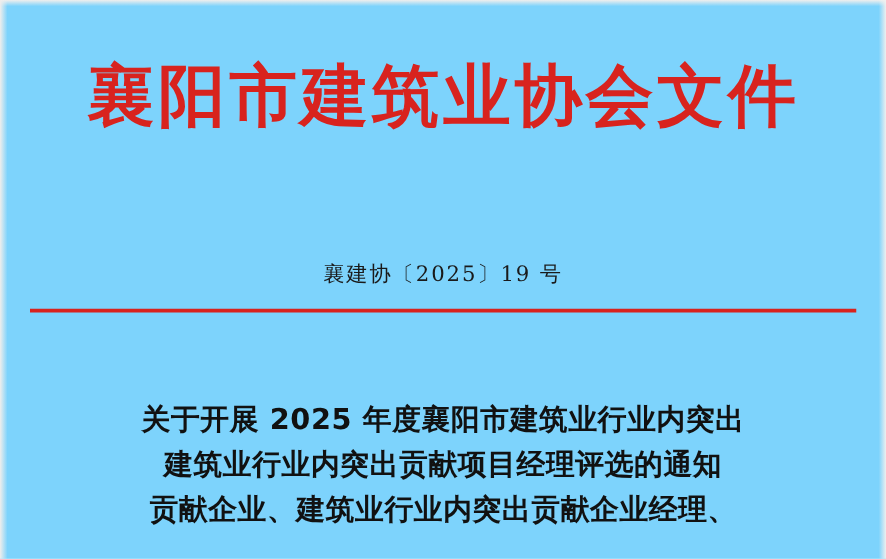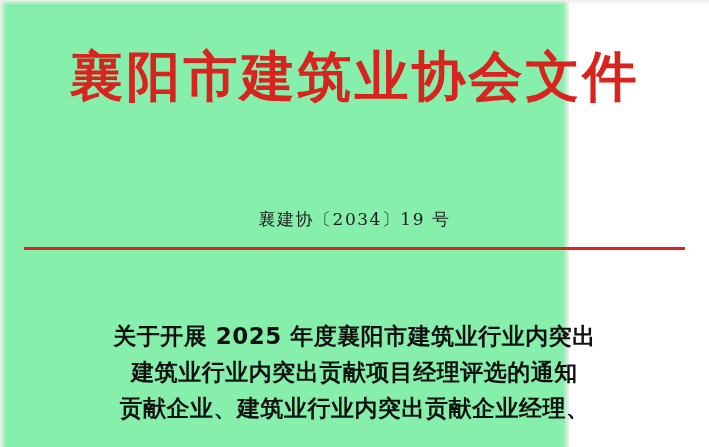--- a/index.html
+++ b/index.html
@@ -8,23 +8,23 @@
   }
   body {
     width: 709px;
     height: 447px;
     background: #ffffff;
     font-family: "Liberation Serif", serif;
     overflow: hidden;
   }
   .page {
     position: relative;
-    width: 569px;
+    width: 709px;
     height: 447px;
-    background: #86efac;
+    background: #7dd3fc;
     box-sizing: border-box;
   }
   
   .masthead {
     position: absolute;
     top: 46px;
     left: 0;
     width: 709px;
     text-align: center;
   }
@@ -113,21 +113,21 @@
 
   <div class="scan-edge-top"></div>
   <div class="scan-edge-left"></div>
   <div class="scan-edge-right"></div>
 
   <div class="masthead">
     <div class="masthead-title">襄阳市建筑业协会文件</div>
   </div>
 
   <div class="doc-number">
-    <div class="doc-number-text">襄建协〔2034〕19 号</div>
+    <div class="doc-number-text">襄建协〔2025〕19 号</div>
   </div>
 
   <div class="red-rule"></div>
 
   <div class="doc-title">
     <div class="doc-title-line">关于开展 2025 年度襄阳市建筑业行业内突出</div>
     <div class="doc-title-line">建筑业行业内突出贡献项目经理评选的通知</div>
     <div class="doc-title-line">贡献企业、建筑业行业内突出贡献企业经理、</div>
   </div>
 

